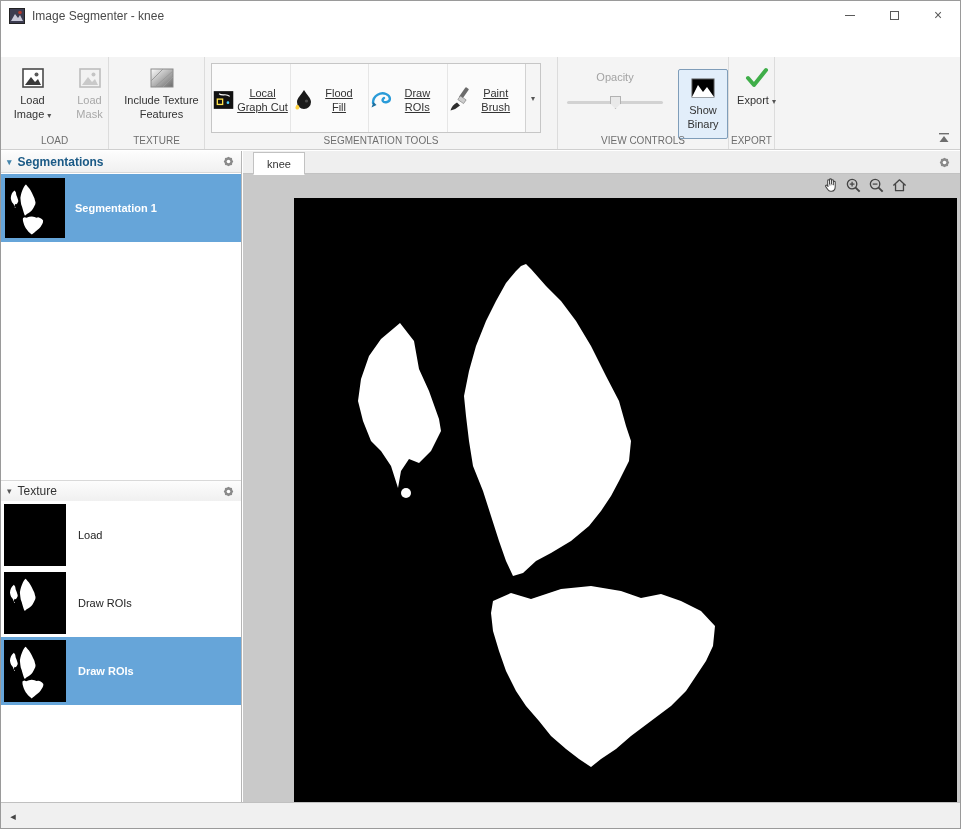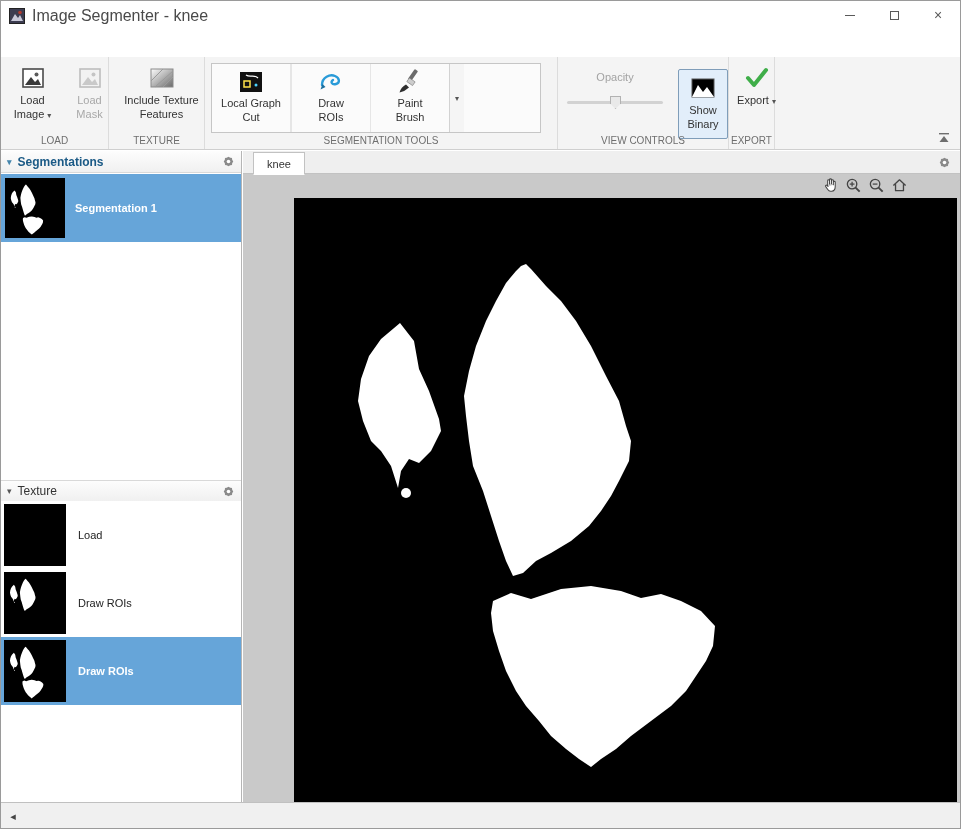--- a/index.html
+++ b/index.html
@@ -2,21 +2,21 @@
 <html><head>
 <meta charset="utf-8">
 <style>
   * { margin:0; padding:0; box-sizing:border-box; }
   html,body { background:#ffffff; }
   body { font-family:"Liberation Sans", sans-serif; font-size:11px; color:#333; width:961px; height:829px; }
   .window { position:relative; width:961px; height:829px; background:#fff; border:1px solid #9a9a9a; overflow:hidden; }
 
   
   .titlebar { position:absolute; top:0; left:0; right:0; height:30px; background:#fff; display:flex; align-items:center; padding-left:8px; }
-  .titlebar .apptitle { margin-left:7px; font-size:16px; color:#4a4a4a;text-align:right; }
+  .titlebar .apptitle { margin-left:7px; font-size:12px; color:#4a4a4a;text-align:right; }
   .wincontrols { position:absolute; right:0; top:0; height:28px; display:flex; }
   .winbtn { width:44px; height:28px; display:flex; align-items:center; justify-content:center; color:#5a5a5a; font-size:14px; }
   .glyph-min { width:10px; height:1px; background:#5a5a5a; display:block; }
   .glyph-max { width:9px; height:9px; border:1px solid #5a5a5a; display:block; }
 
   
   .tabrow { position:absolute; top:30px; left:0; right:0; height:26px; background:#1d5f97; }
   .tab-seg { position:absolute; left:2px; top:0; height:26px; padding:0 14px; background:#f4f4f4; color:#2b2b2b; display:flex; align-items:center; letter-spacing:.4px; font-size:11px; }
   .qat { position:absolute; right:47px; top:3px; height:20px; width:62px; background:#477fae; border-radius:10px 0 0 10px; display:flex; align-items:center; justify-content:center; gap:12px; }
   .qbtn { color:#ffffff; font-size:14px; line-height:1; cursor:default; }
@@ -28,21 +28,21 @@
   .rsection { position:relative; height:100%; border-right:1px solid #dcdcdc; flex:none; }
   .rsection-label { position:absolute; bottom:3px; left:0; right:0; text-align:center; font-size:10px; color:#6e6e6e; white-space:nowrap; }
   .rcontent { display:flex; justify-content:center; align-items:flex-start; padding-top:6px; height:100%; }
   .bigbtn { display:flex; flex-direction:column; align-items:center; text-align:center; color:#333; line-height:1.25; padding:2px 2px;margin-left:10px; }
   .bigbtn .icon26 { width:26px; height:26px; margin-bottom:3px; flex:none; }
   .bigbtn.disabled { color:#a8a8a8; }
   .lbl { text-align:center; }
   .dd { font-size:8px; color:#555; }
 
   .toolgroup { position:absolute; left:6px; top:6px; width:330px; height:70px; background:#fbfbfb; border:1px solid #c6c6c6; display:flex; align-items:stretch; }
-  .toolbtn { width:78px; display:flex; flex-direction:column; align-items:center; padding-top:5px; line-height:1.25; }
+  .toolbtn { width:78px; display:flex; flex-direction:row; align-items:center; padding-top:5px; line-height:1.25;text-decoration:underline; }
   .toolbtn .icon26 { width:26px; height:26px; margin-bottom:2px; }
   .vdiv { width:1px; background:#e6e6e6; }
   .toolmore { width:15px; border-left:1px solid #d2d2d2; background:#f5f5f5; display:flex; align-items:center; justify-content:center; }
 
   .opacity-block { width:112px; margin-top:8px; }
   .oplabel { text-align:center; color:#a3a3a3; margin-bottom:12px; }
   .slider { position:relative; width:96px; height:14px; margin:0 auto; }
   .slider .track { position:absolute; left:0; right:0; top:6px; height:3px; background:#d2d2d2; border-radius:2px; }
   .slider .thumb { position:absolute; left:43px; top:1px; width:11px; height:13px; background:#e9e9e9; border:1px solid #b2b2b2; clip-path:polygon(0 0,100% 0,100% 55%,50% 100%,0 55%); }
   .bigbtn.toggled { background:#e2eefa; border:1px solid #7f9db9; border-radius:2px; height:70px; margin-top:6px; width:50px; justify-content:flex-start; padding-top:5px; }
@@ -177,20 +177,28 @@
         <div class="toolbtn">
           <svg class="icon26" viewBox="0 0 26 26">
             <rect x="2" y="3" width="22" height="20" fill="#111"></rect>
             <rect x="6" y="12" width="6" height="6" fill="none" stroke="#ffe24a" stroke-width="1.5"></rect>
             <path d="M8 6 C12 9 16 5 20 9" stroke="#fff" stroke-width="1.3" fill="none"></path>
             <circle cx="18" cy="16" r="1.5" fill="#4ad2ff"></circle>
           </svg>
           <div class="lbl" style="width:62px"><span>Local Graph Cut</span></div>
         </div>
         <div class="vdiv"></div>
+        <div class="toolbtn">
+          <svg class="icon26" viewBox="0 0 26 26">
+            <path d="M13 3 C16 8 20 11 20 15 a7 7 0 1 1 -14 0 C6 11 10 8 13 3 Z" fill="#1a1a1a"></path>
+            <path d="M5.5 18 q-2 3 -.3 4.2 q2 1.1 3-.9 q.8-2-1-3.3 z" fill="#ffd23e"></path>
+            <circle cx="15.5" cy="14" r="1.6" fill="#4a4a4a"></circle>
+          </svg>
+          <div class="lbl" style="width:44px"><span>Flood Fill</span></div>
+        </div>
         <div class="vdiv"></div>
         <div class="toolbtn">
           <svg class="icon26" viewBox="0 0 26 26">
             <path d="M4 16 C4 8 12 5 17 7 C22 9 22 14 18 15 C14 16 12 13 15 11" fill="none" stroke="#2a9bd8" stroke-width="2.4" stroke-linecap="round"></path>
             <path d="M4.5 15 l-2 5.5 5-2.5 z" fill="#1c6f9e"></path>
           </svg>
           <div class="lbl" style="width:44px"><span>Draw ROIs</span></div>
         </div>
         <div class="vdiv"></div>
         <div class="toolbtn">

